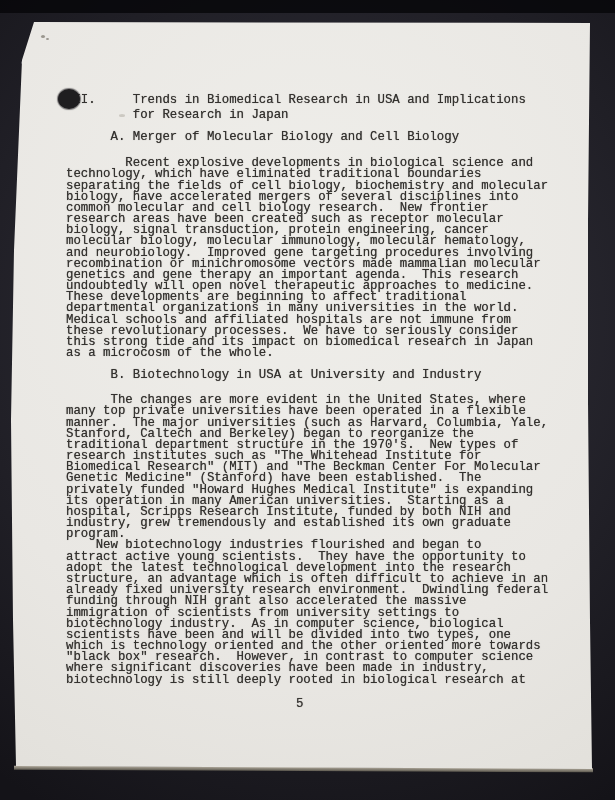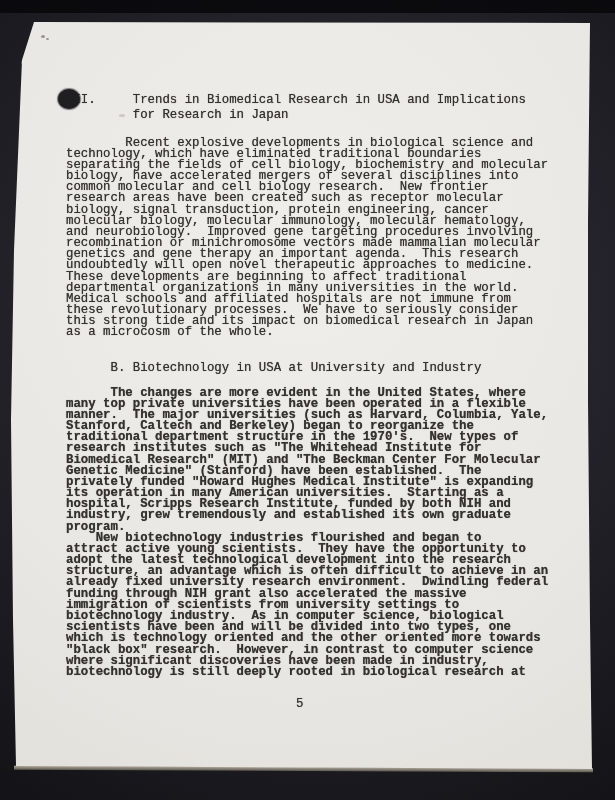--- a/index.html
+++ b/index.html
@@ -53,22 +53,22 @@
     font-family: "Liberation Mono", "DejaVu Sans Mono", monospace;
     font-size: 12.37px;
     line-height: 11.17px;
     color: #34322f;
     text-shadow: 0 0 0.7px rgba(52,50,47,0.8);
     white-space: pre;
   }
   pre.t.heading { line-height: 15px; }
   pre.t.sub-a  { margin-top: 9.5px; }
   pre.t.para-a { margin-top: 15px; }
-  pre.t.sub-b  { margin-top: 24px; }
-  pre.t.para-b { margin-top: 13.8px; font-weight: bold; }
+  pre.t.sub-b  { margin-top: 11px; }
+  pre.t.para-b { margin-top: 13.8px; }
   .page-number {
     position: absolute; left: 286px; top: 678px; z-index: 3;
     font-family: "Liberation Mono", "DejaVu Sans Mono", monospace;
     font-size: 12.37px; line-height: 11.17px;
     color: #3a3835; text-shadow: 0 0 0.7px rgba(55,53,50,0.8);
   }
 </style>
 </head>
 <body>
 
@@ -80,20 +80,21 @@
   <div class="paper">
     <div class="speck s1"></div>
     <div class="speck s2"></div>
     <div class="speck s3"></div>
 
     <div class="ink-dot"></div>
 
     <div class="text-col">
       <pre class="t heading"> II.     Trends in Biomedical Research in USA and Implications
          for Research in Japan</pre>
+      <pre class="t sub-a">      A. Merger of Molecular Biology and Cell Biology</pre>
       <pre class="t para-a">        Recent explosive developments in biological science and
 technology, which have eliminated traditional boundaries
 separating the fields of cell biology, biochemistry and molecular
 biology, have accelerated mergers of several disciplines into
 common molecular and cell biology research.  New frontier
 research areas have been created such as receptor molecular
 biology, signal transduction, protein engineering, cancer
 molecular biology, molecular immunology, molecular hematology,
 and neurobiology.  Improved gene targeting procedures involving
 recombination or minichromosome vectors made mammalian molecular

